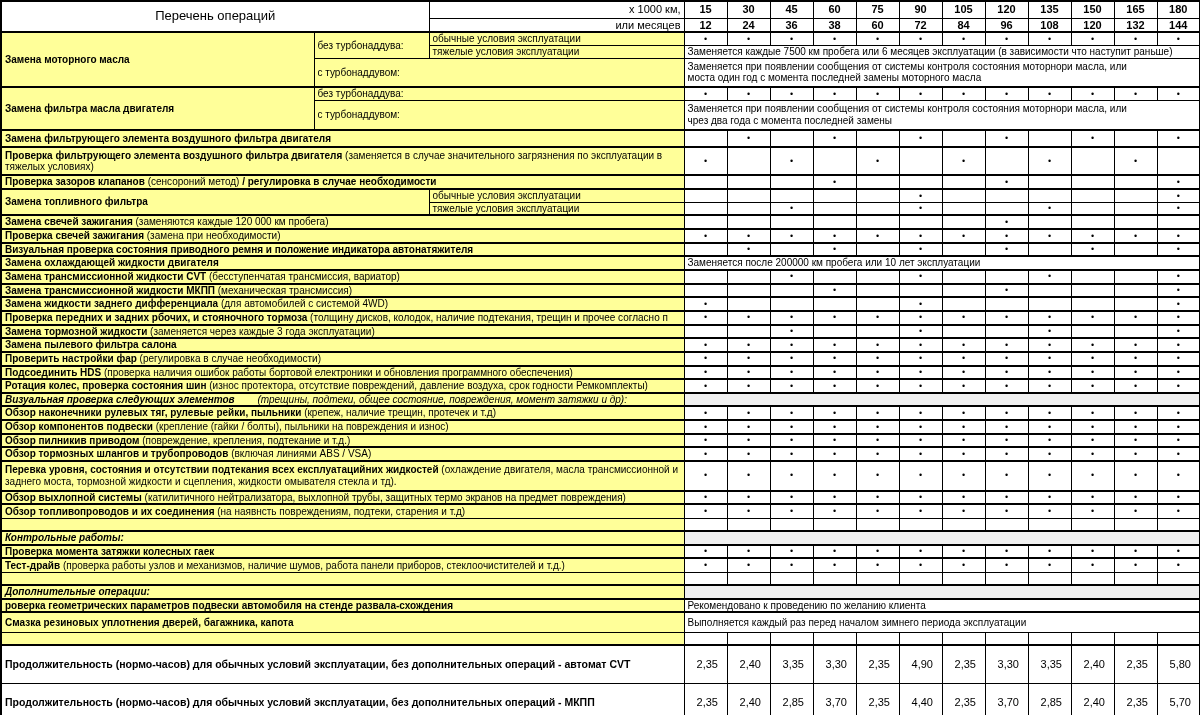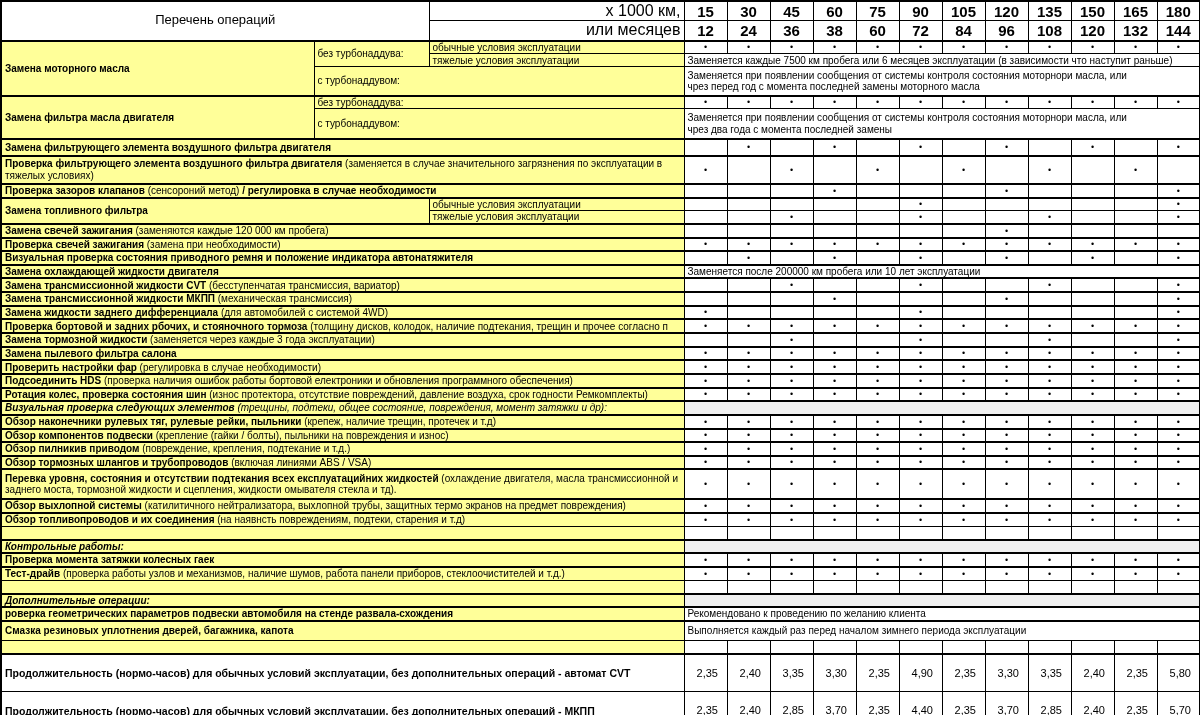--- a/index.html
+++ b/index.html
@@ -6,28 +6,28 @@
   body{width:1200px;height:715px;font-family:"Liberation Sans",sans-serif;}
   table{border-collapse:collapse;table-layout:fixed;width:1200px;height:715px;border:2px solid #000;}
   td{border:1px solid #000;padding:0 3px;overflow:hidden;font-size:10px;line-height:1.15;vertical-align:middle;color:#000;}
   .yellow{background:#FFFF99;}
   .white{background:#FFFFFF;}
   .grey{background:#F0F0F0;}
   .lbl{white-space:nowrap;}
   .lbl.wrap{white-space:normal;}
   .b{font-weight:bold;}
   .n{font-weight:normal;}
-  .i{font-style:italic;font-weight:normal;}
+  .i{font-style:italic;font-weight:normal;margin-left:20px;}
   .bi{font-style:italic;font-weight:bold;}
   .dot{text-align:center;padding:0;font-size:9px;background:#fff;}
   .txt{background:#fff;font-size:10px;white-space:nowrap;}
   .val{text-align:center;font-size:11px;background:#fff;padding:12px;}
-  .hval{text-align:center;font-weight:bold;font-size:15px;background:#fff;padding:0;}
+  .hval{text-align:center;font-weight:bold;font-size:11px;background:#fff;padding:0;}
   .hdr-title{text-align:center;font-weight:normal;font-size:13px;background:#fff;border-bottom-width:2px;}
-  .hdr-label{text-align:right;font-size:16px;background:#fff;}
+  .hdr-label{text-align:right;font-size:11px;background:#fff;}
   tr.hb td{border-bottom-width:2px;}
   tr.tt td{border-top-width:2px;}
   .dur{font-weight:bold;font-size:10.5px;white-space:nowrap;}
 </style>
 </head>
 <body>
 
 <table id="grid">
   <colgroup>
     <col style="width:313px">
@@ -89,21 +89,21 @@
       <tr style="height: 13px;">
         <td class="lbl yellow"><span class="n">тяжелые условия эксплуатации</span></td>
         <td class="txt" colspan="12">
           <div>Заменяется каждые 7500 км пробега или 6 месяцев эксплуатации (в зависимости что наступит раньше)</div>
         </td>
       </tr>
       <tr style="height: 29px;">
         <td class="lbl yellow wrap" colspan="2"><span class="n">с турбонаддувом:</span></td>
         <td class="txt" colspan="12">
           <div>Заменяется при появлении сообщения от системы контроля состояния моторнори масла, или</div>
-          <div>чрез перед год с момента последней замены моторного масла</div>
+          <div>моста один год с момента последней замены моторного масла</div>
         </td>
       </tr>
       <tr class="tt" style="height: 13px;">
         <td class="lbl yellow" rowspan="2"><span class="b">Замена фильтра масла двигателя</span></td>
         <td class="lbl yellow" colspan="2"><span class="n">без турбонаддува:</span></td>
         <td class="dot">•</td>
         <td class="dot">•</td>
         <td class="dot">•</td>
         <td class="dot">•</td>
         <td class="dot">•</td>
@@ -288,21 +288,21 @@
         <td class="dot"></td>
         <td class="dot">•</td>
         <td class="dot"></td>
         <td class="dot"></td>
         <td class="dot"></td>
         <td class="dot"></td>
         <td class="dot"></td>
         <td class="dot">•</td>
       </tr>
       <tr class="tt" style="height: 14px;">
-        <td class="lbl yellow" colspan="3"><span class="b">Проверка бортовой и задних рбочих, и стояночного тормоза</span><span class="n"> (толщину дисков, колодок, наличие подтекания, трещин и прочее согласно п</span></td>
+        <td class="lbl yellow" colspan="3"><span class="b">Проверка передних и задних рбочих, и стояночного тормоза</span><span class="n"> (толщину дисков, колодок, наличие подтекания, трещин и прочее согласно п</span></td>
         <td class="dot">•</td>
         <td class="dot">•</td>
         <td class="dot">•</td>
         <td class="dot">•</td>
         <td class="dot">•</td>
         <td class="dot">•</td>
         <td class="dot">•</td>
         <td class="dot">•</td>
         <td class="dot">•</td>
         <td class="dot">•</td>

